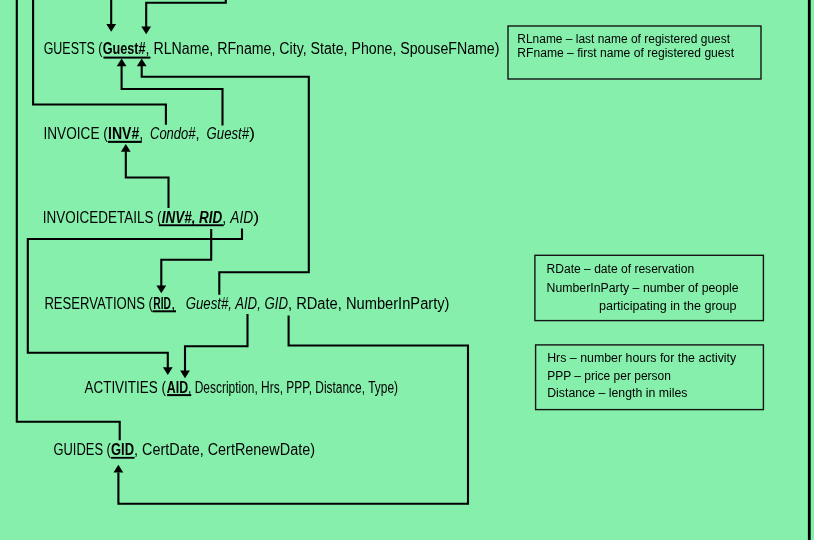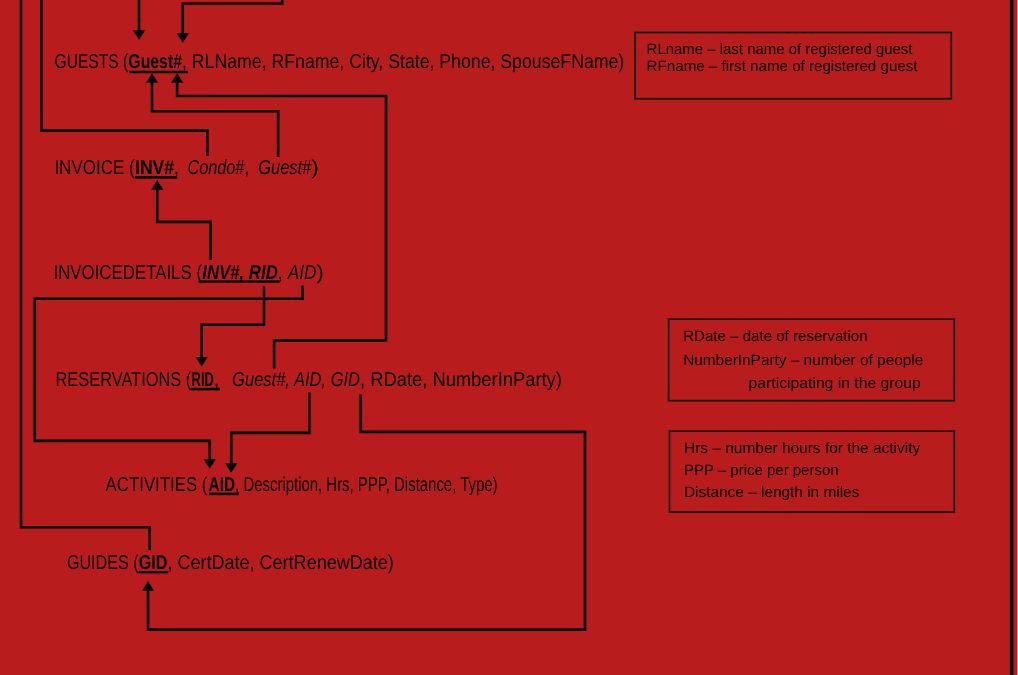--- a/index.html
+++ b/index.html
@@ -1,16 +1,16 @@
 <!DOCTYPE html>
 <html><head>
 <meta charset="utf-8">
 <style>
 html,body{margin:0;padding:0;background:#ffffff;}
-#page{position:relative;width:814px;height:540px;background:#b91c1c;overflow:hidden;
+#page{position:relative;width:814px;height:540px;background:#86efac;overflow:hidden;
 font-family:"Liberation Sans",sans-serif;}
 svg{position:absolute;left:0;top:0;}
 </style>
 </head>
 <body>
 <div id="page">
 <svg width="814" height="540" viewBox="0 0 814 540">
 
   <rect x="807.9" y="0" width="2.8" height="540" fill="#000"></rect>
 

